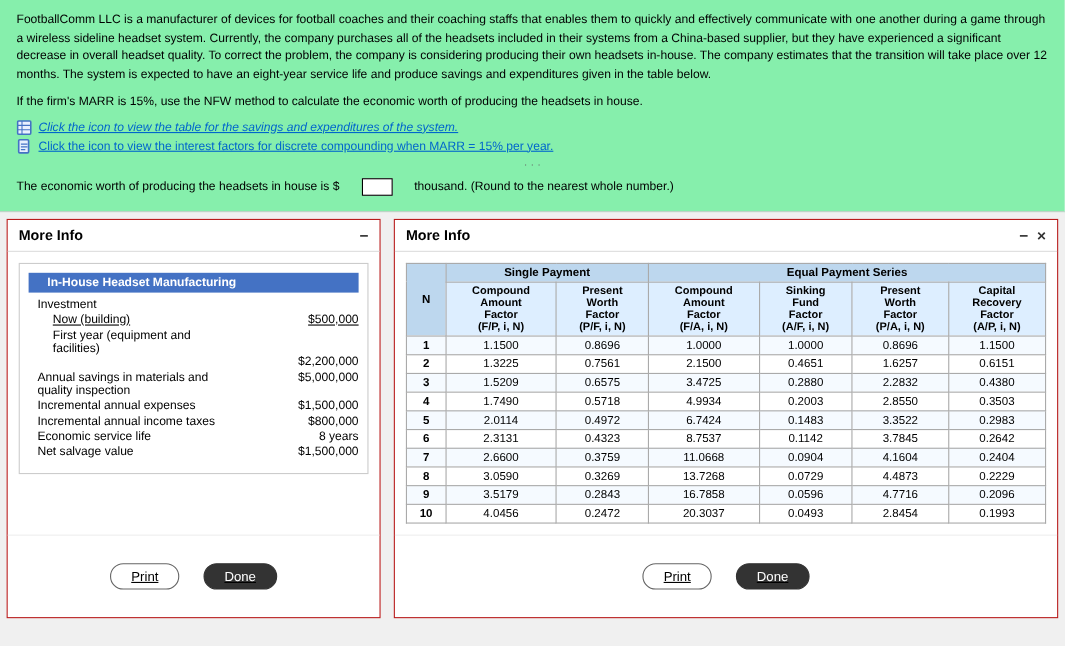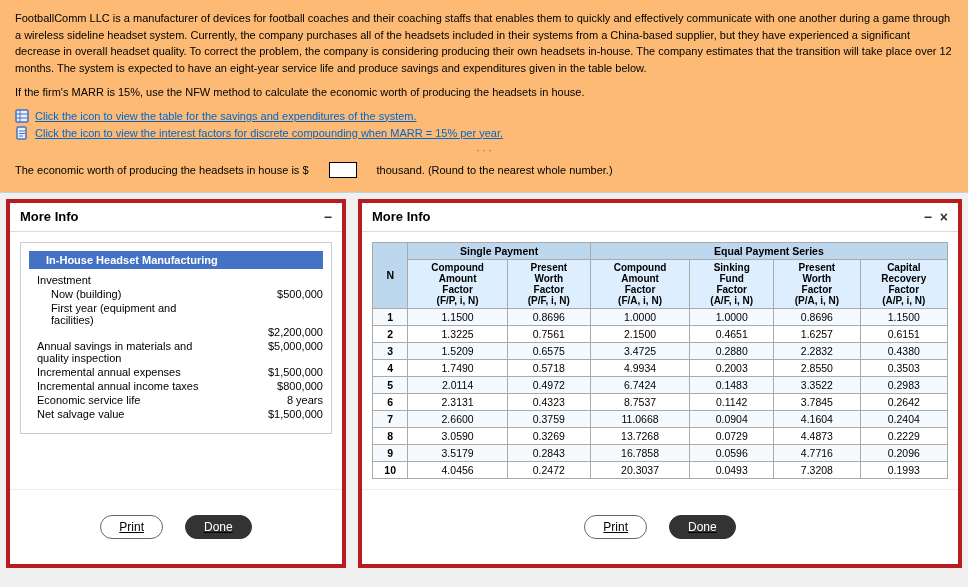--- a/index.html
+++ b/index.html
@@ -1,19 +1,19 @@
 <!DOCTYPE html>
 <html><head>
   <meta charset="utf-8">
   <style>
     * { box-sizing: border-box; margin: 0; padding: 0; }
     body { font-family: Arial, sans-serif; font-size: 12px; background: #f0f0f0; width: 968px; min-height: 587px; overflow: hidden; }
 
     .main-content {
-      background: #fdba74;
+      background: #86efac;
       padding: 10px 15px 8px 15px;
       border-bottom: 1px solid #ccc;
     }
     .main-text {
       font-size: 11px;
       line-height: 1.5;
       color: #000;
       margin-bottom: 8px;
     }
     .link-row {
@@ -54,21 +54,21 @@
 
     .panels-row {
       display: flex;
       gap: 0;
       background: #f0f0f0;
       flex: 1;
     }
 
     .panel {
       background: white;
-      border: 4px solid #b91c1c;
+      border: 1px solid #b91c1c;
       margin: 6px;
       flex: 1;
       display: flex;
       flex-direction: column;
       min-width: 0;
     }
 
     .panel-header {
       display: flex;
       justify-content: space-between;
@@ -186,21 +186,21 @@
 
   <div class="link-row">
     <span class="link-icon">
       <svg width="14" height="14" viewBox="0 0 14 14" fill="none">
         <rect x="1" y="1" width="12" height="12" rx="1" stroke="#4472C4" stroke-width="1.5" fill="#e8f0fe"></rect>
         <line x1="1" y1="5" x2="13" y2="5" stroke="#4472C4" stroke-width="1"></line>
         <line x1="1" y1="9" x2="13" y2="9" stroke="#4472C4" stroke-width="1"></line>
         <line x1="5" y1="1" x2="5" y2="13" stroke="#4472C4" stroke-width="1"></line>
       </svg>
     </span>
-    <span style="color:#0066cc; text-decoration:underline; cursor:pointer;">Click the icon to view the table for the savings and expenditures of the system.</span>
+    <span style="color:#0066cc; text-decoration:underline; cursor:pointer;font-style:italic;">Click the icon to view the table for the savings and expenditures of the system.</span>
   </div>
 
   <div class="link-row">
     <span class="link-icon">
       <svg width="14" height="14" viewBox="0 0 14 14" fill="none">
         <rect x="2" y="1" width="9" height="12" rx="1" stroke="#4472C4" stroke-width="1.5" fill="#e8f0fe"></rect>
         <line x1="4" y1="5" x2="10" y2="5" stroke="#4472C4" stroke-width="1"></line>
         <line x1="4" y1="7.5" x2="10" y2="7.5" stroke="#4472C4" stroke-width="1"></line>
         <line x1="4" y1="10" x2="8" y2="10" stroke="#4472C4" stroke-width="1"></line>
       </svg>
@@ -228,21 +228,21 @@
     </div>
     <div class="panel-body">
       <div class="info-table-wrapper">
         <div class="info-section-title">In-House Headset Manufacturing</div>
         <div class="info-subsection">
 
           <div class="info-row">
             <span class="info-label">Investment</span>
             <span class="info-value"></span>
           </div>
-          <div class="info-row" style="padding-left:14px;">
+          <div class="info-row" style="padding-left:14px;text-decoration:underline;">
             <span class="info-label">Now (building)</span>
             <span class="info-value">$500,000</span>
           </div>
           <div class="info-row" style="padding-left:14px;flex-direction:column;">
             <span class="info-label" style="max-width:160px;">First year (equipment and facilities)</span>
             <span class="info-value">$2,200,000</span>
           </div>
           <div class="info-row">
             <span class="info-label" style="max-width:160px;">Annual savings in materials and quality inspection</span>
             <span class="info-value">$5,000,000</span>
@@ -378,21 +378,21 @@
       <td>0.0596</td>
       <td>4.7716</td>
       <td>0.2096</td>
     </tr>
             <tr class="data-row">
       <td class="col-n">10</td>
       <td>4.0456</td>
       <td>0.2472</td>
       <td>20.3037</td>
       <td>0.0493</td>
-      <td>7.3208</td>
+      <td>2.8454</td>
       <td>0.1993</td>
     </tr>
           </tbody>
       </table>
     </div>
     <div class="panel-footer">
       <button class="btn-print">Print</button>
       <button class="btn-done">Done</button>
     </div>
   </div>

